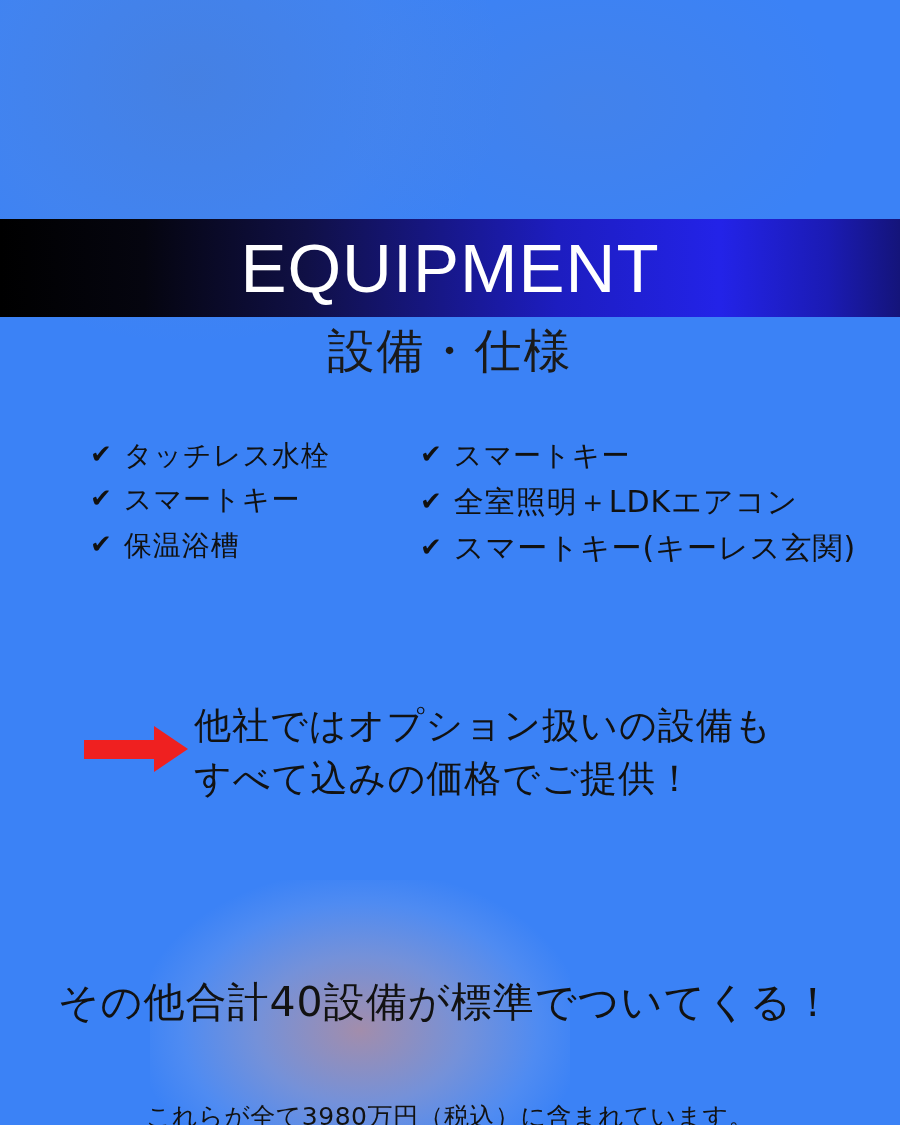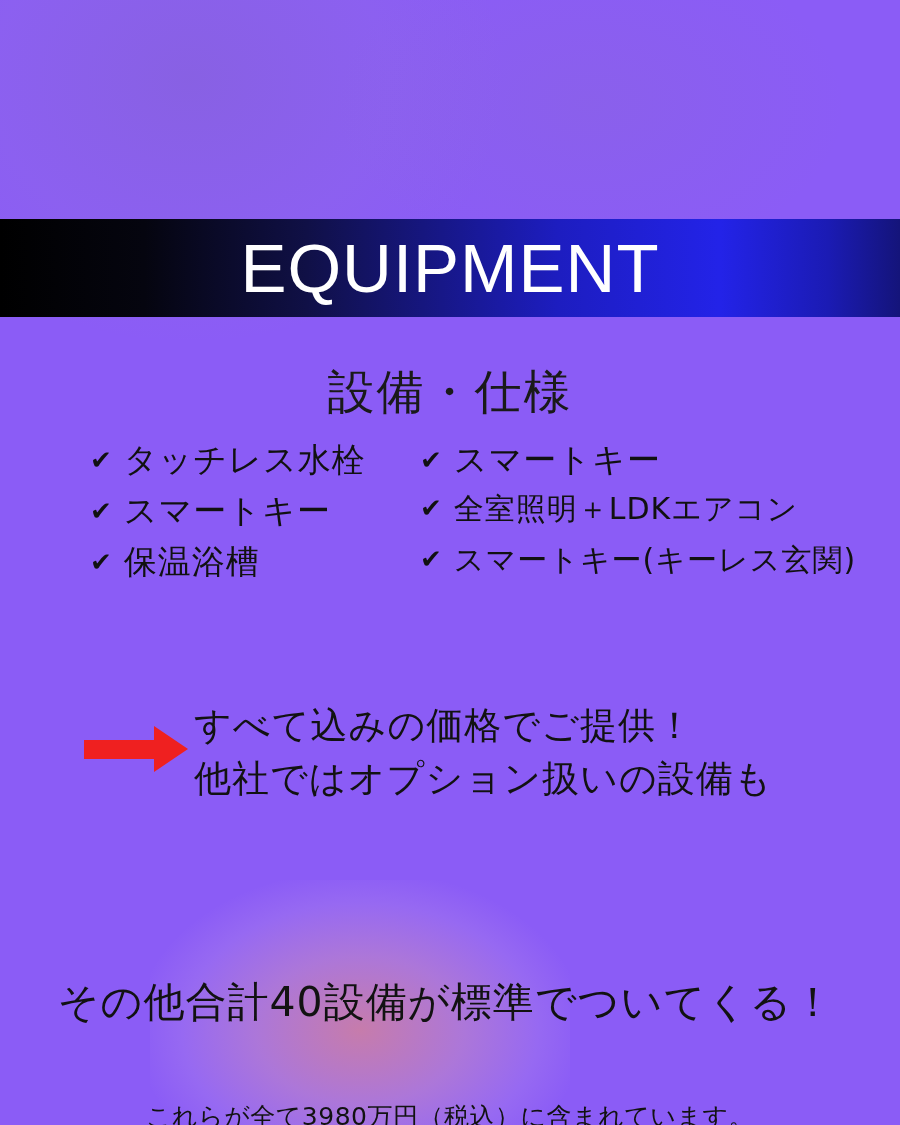--- a/index.html
+++ b/index.html
@@ -7,21 +7,21 @@
     width: 900px;
     height: 1125px;
     background: #ffffff;
     font-family: "Liberation Sans", sans-serif;
     overflow: hidden;
   }
   .page {
     position: relative;
     width: 900px;
     height: 1125px;
-    background: #8b5cf6;
+    background: #3b82f6;
     overflow: hidden;
   }
 
   
   .top-wash {
     position: absolute;
     left: -120px;
     top: -180px;
     width: 620px;
     height: 520px;
@@ -67,21 +67,20 @@
   .subtitle {
     position: absolute;
     left: 0;
     top: 320px;
     width: 900px;
     text-align: center;
     font-size: 47px;
     color: #1a1a1a;
     letter-spacing: 2px;
     font-family: "DejaVu Sans", sans-serif;
-    margin-top: 41px;
   }
 
   
   .features {
     position: absolute;
     left: 90px;
     top: 436px;
     width: 790px;
   }
   .feat-row {
@@ -99,21 +98,21 @@
   .check {
     font-size: 26px;
     color: #111;
     margin-right: 12px;
     line-height: 1;
     position: relative;
     top: -2px;
     font-family: "DejaVu Sans", sans-serif;
   }
   .feat-text {
-    font-size: 33px;
+    font-size: 28px;
     color: #111111;
     letter-spacing: 1px;
     line-height: 1.45;
     font-family: "DejaVu Sans", sans-serif;
   }
   .feat-text.small { font-size: 30px; }
 
   
   .callout {
     position: absolute;
@@ -240,22 +239,22 @@
     </div>
 
   </div>
 
   <div class="callout">
     <div class="arrow">
       <div class="shaft"></div>
       <div class="head"></div>
     </div>
     <div class="callout-text">
+      <div>他社ではオプション扱いの設備も</div>
       <div>すべて込みの価格でご提供！</div>
-      <div>他社ではオプション扱いの設備も</div>
     </div>
   </div>
 
   <div class="bottom-glow"></div>
 
   <div class="footline">その他合計40設備が標準でついてくる！</div>
   <div class="footnote">これらが全て3980万円（税込）に含まれています。</div>
 
 </div>
 

